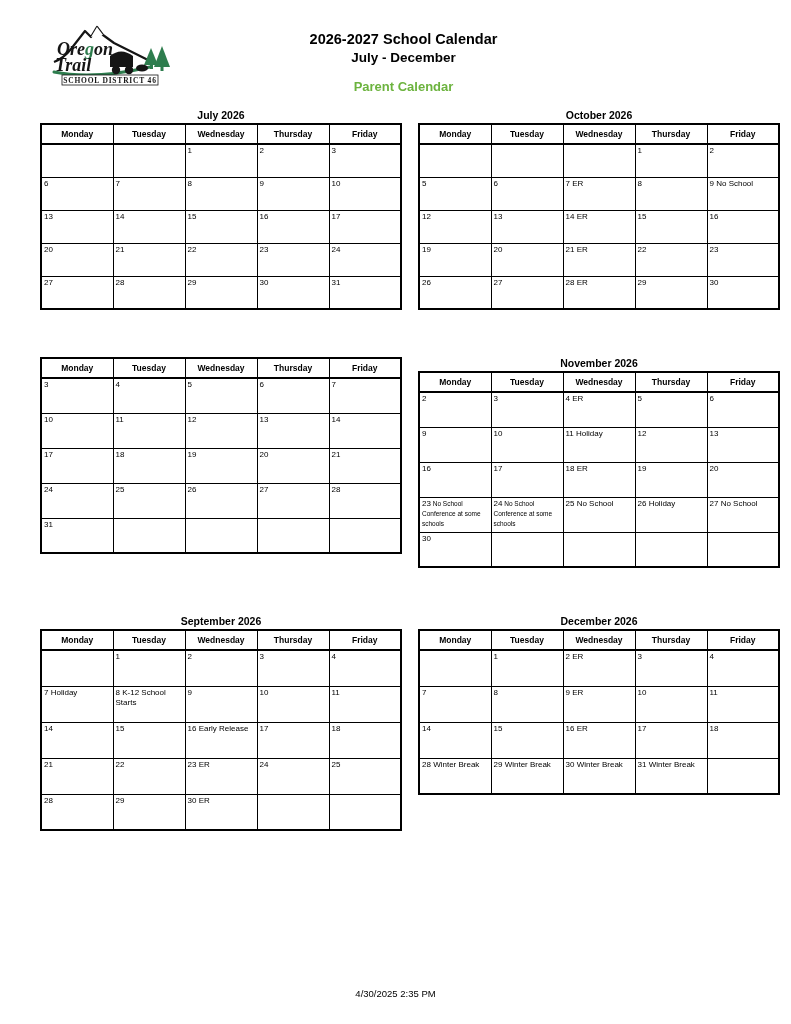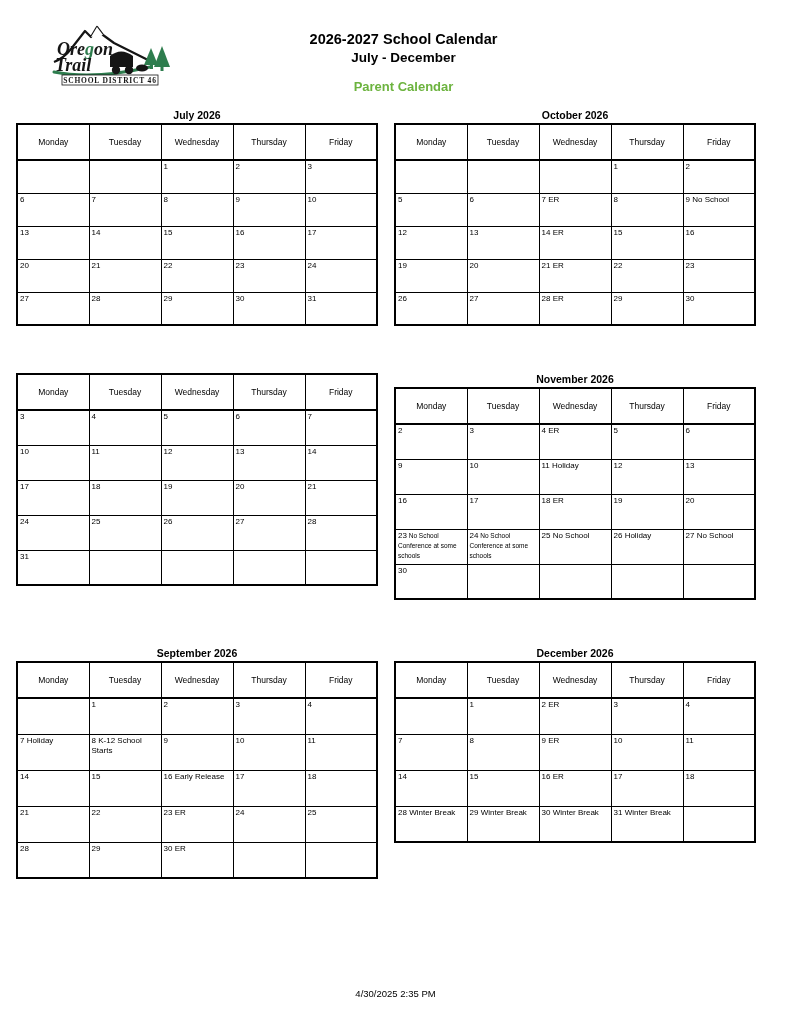--- a/index.html
+++ b/index.html
@@ -13,32 +13,32 @@
     overflow: hidden;
   }
   
   .logo-wrap { position: absolute; left: 50px; top: 20px; width: 122px; height: 66px; }
   .titles { position: absolute; left: 8px; top: 30px; width: 791px; text-align: center; }
   .title-line1 { font-size: 14.5px; font-weight: bold; line-height: 19px; }
   .title-line2 { font-size: 13.5px; font-weight: bold; line-height: 18px; }
   .subtitle { font-size: 13px; font-weight: bold; margin-top: 12px; color: var(--accent-green, #6cb33e); }
   
   .cal-grid {
-    position: absolute; left: 16px; top: 109px;
+    position: absolute; left: 40px; top: 109px;
     display: grid;
     grid-template-columns: 362px 362px;
     column-gap: 16px;
     row-gap: 47px;
   }
   .month-title { margin: 0 0 2px 0; font-size: 10.5px; font-weight: bold; text-align: center; }
   table.cal { border-collapse: collapse; width: 362px; border: 2px solid #000; table-layout: fixed; }
   table.cal th {
     border: 1px solid #000; border-bottom: 2px solid #000;
-    font-weight: normal; font-size: 8.5px; height: 16px;
-    background: #fff; text-align: center; padding: 12px;
+    font-weight: bold; font-size: 8.5px; height: 16px;
+    background: #fff; text-align: center; padding: 4px;
   }
   table.cal td {
     border: 1px solid #000;
     vertical-align: top; text-align: left;
     font-size: 8px; line-height: 1.3;
     padding: 1px 2px 0 2px;
     background: #fff;
     overflow: hidden;
   }
   td.gray { background: var(--cell-gray, #cbcbcb); }

